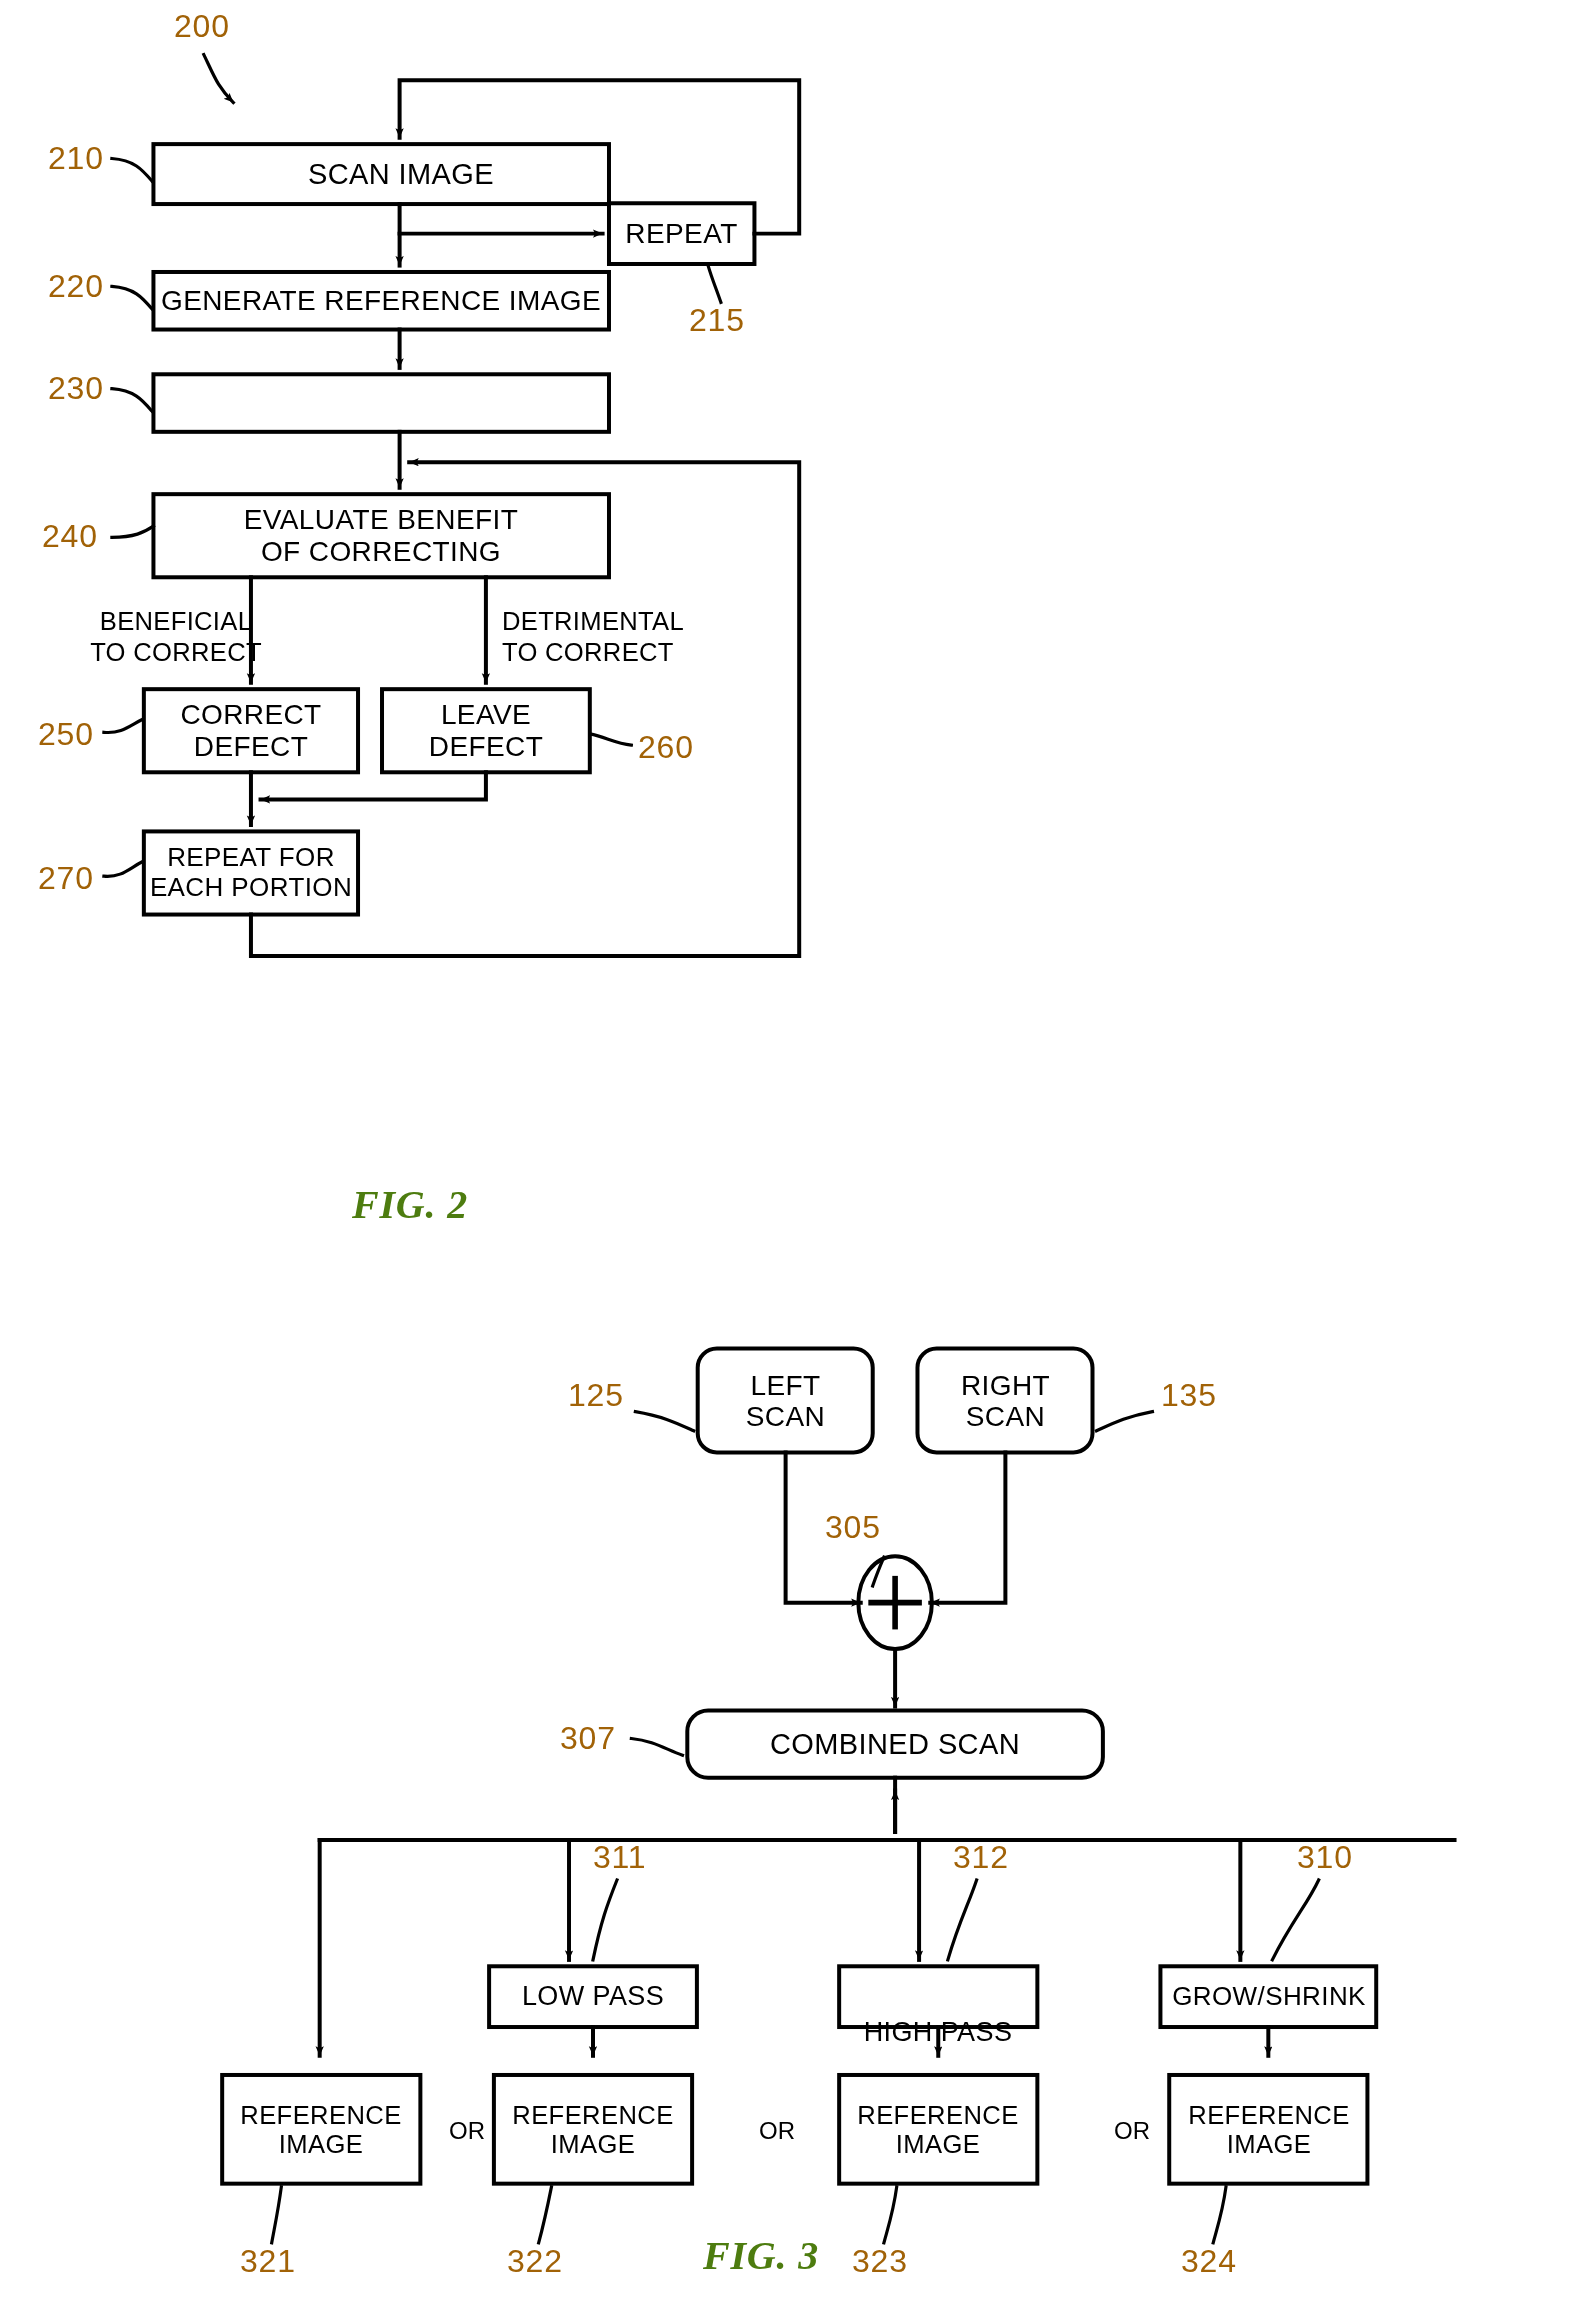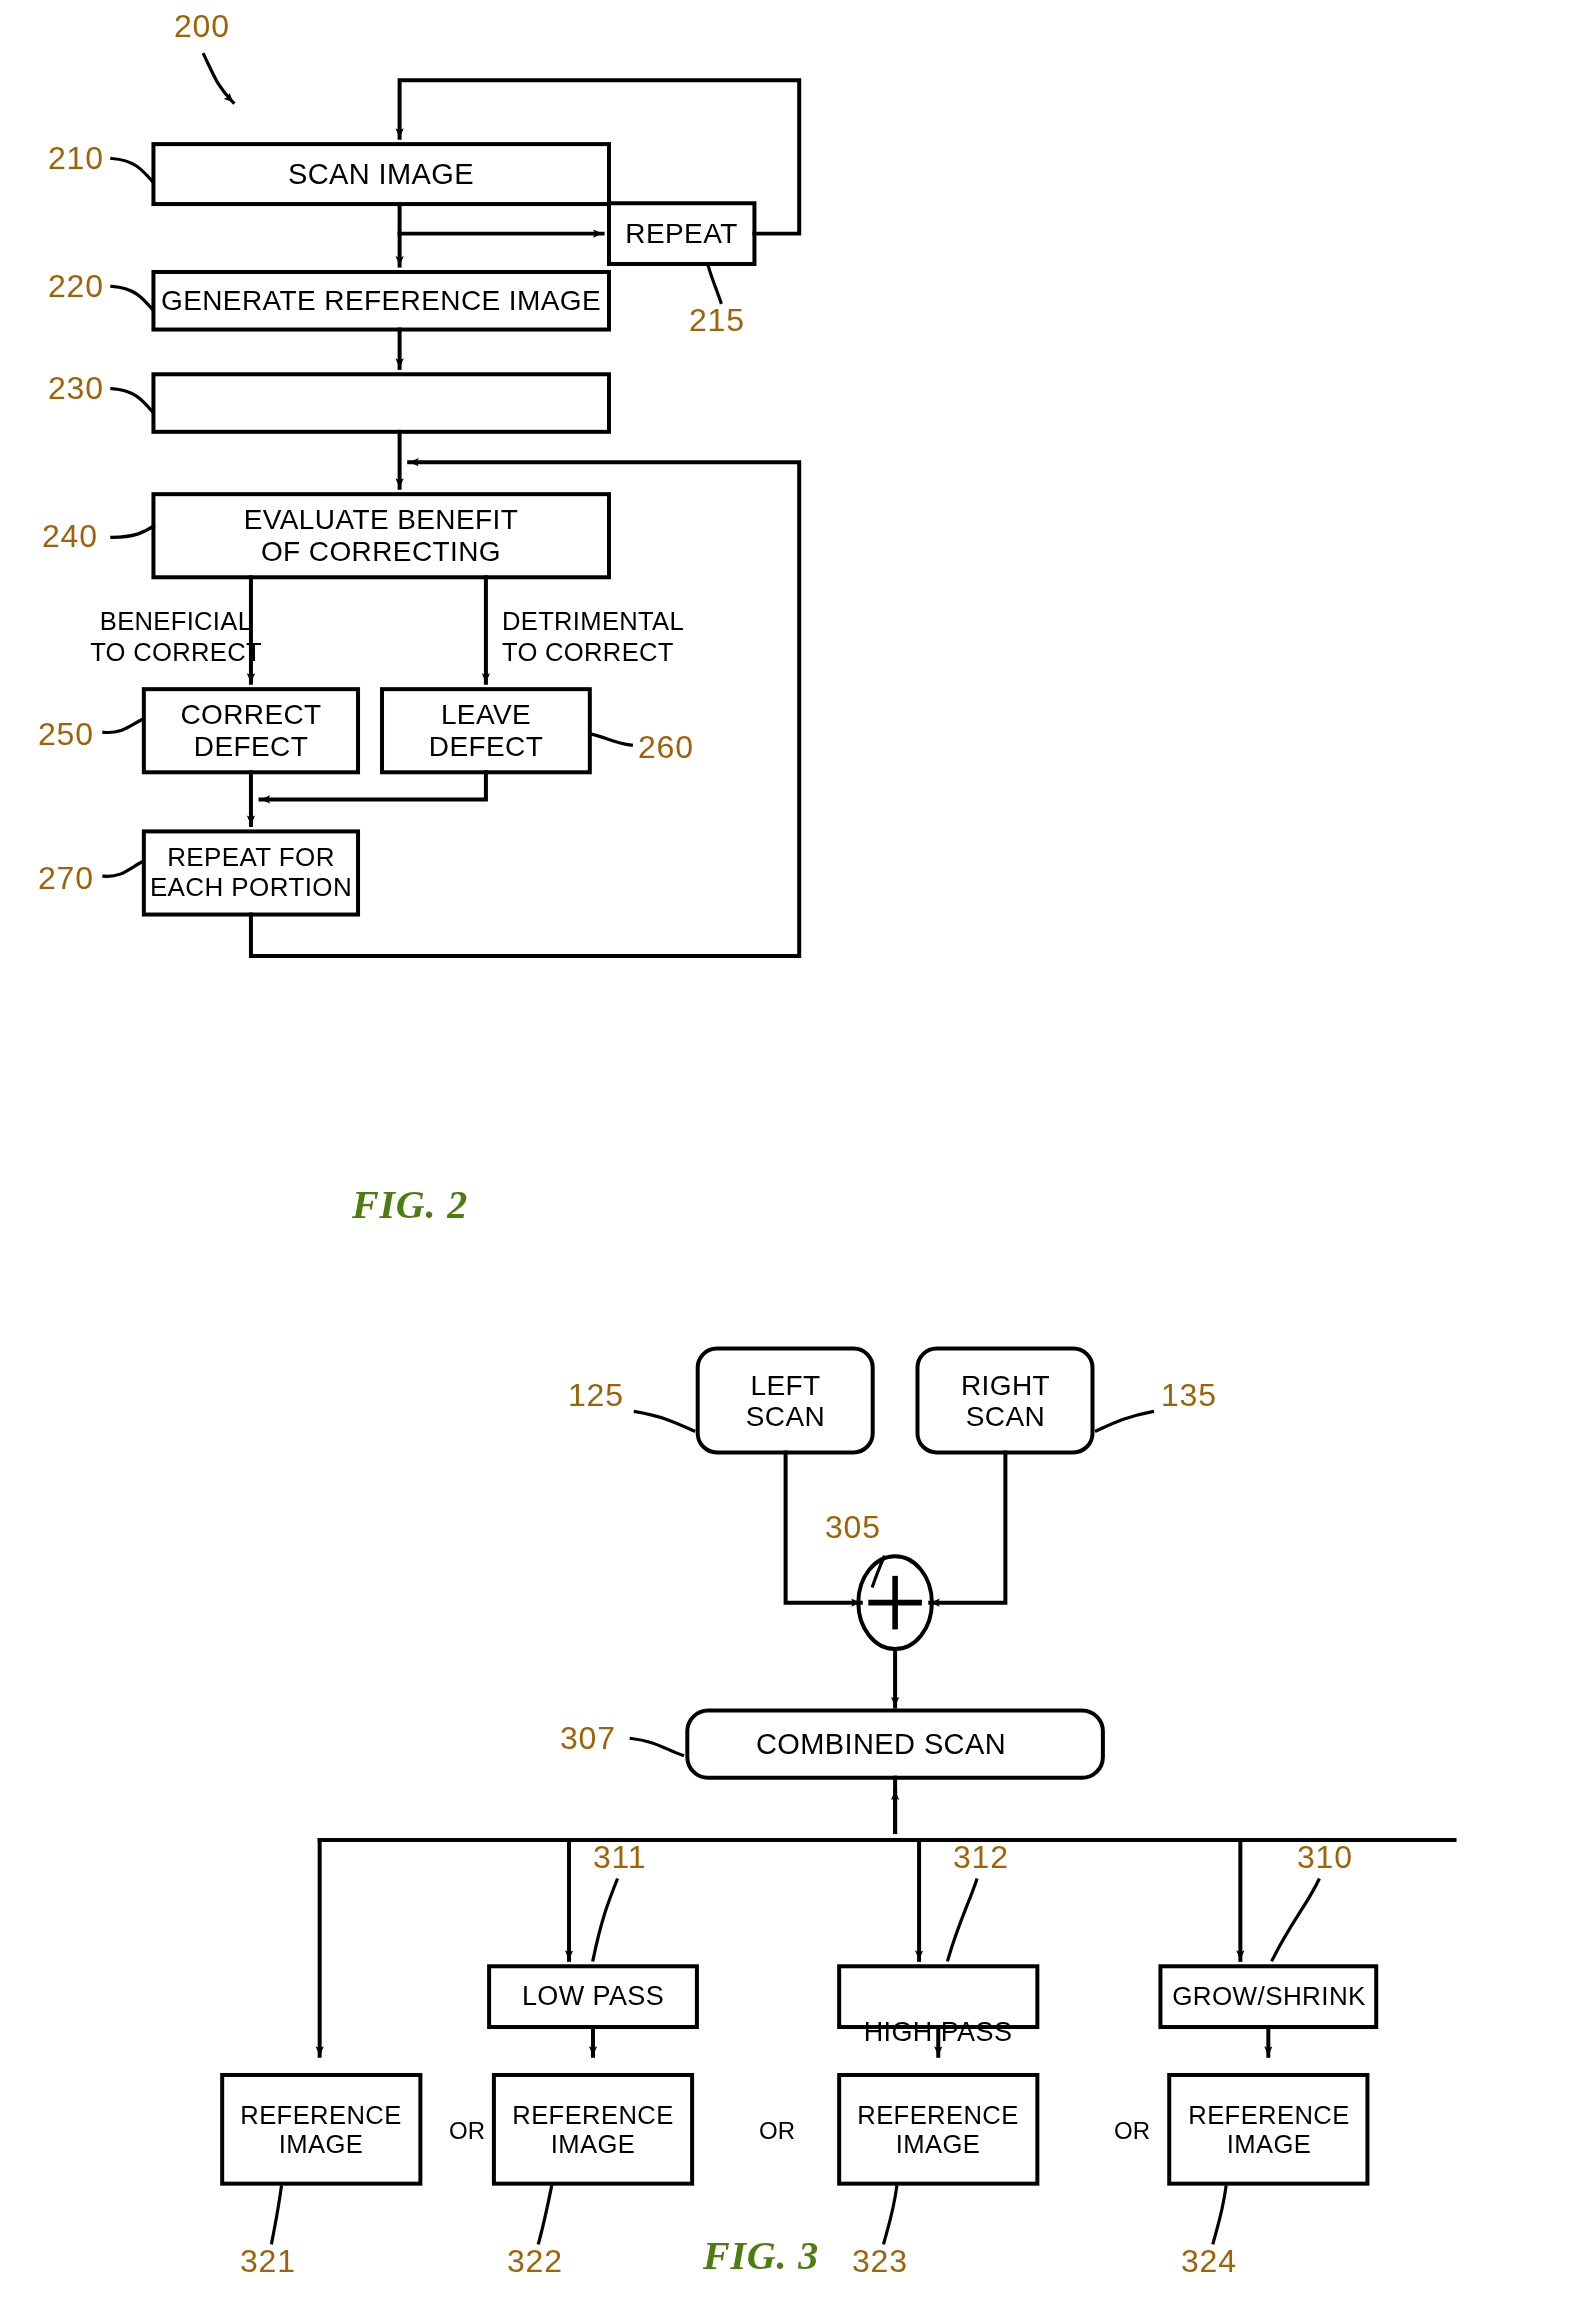--- a/index.html
+++ b/index.html
@@ -189,21 +189,21 @@
       <path d="M690,2736 C684,2766 680,2784 674,2806" stroke-width="4"></path>
       <path d="M1122,2736 C1118,2766 1112,2784 1106,2806" stroke-width="4"></path>
       <path d="M1534,2736 C1530,2766 1524,2784 1518,2806" stroke-width="4"></path>
 
     </g>
   </svg>
 
   <div class="reftag" style="left:174px; top:8px;">200</div>
 
   <div class="reftag" style="left:48px; top:140px;">210</div>
-  <div class="boxlabel" style="left:153px; top:144px; width:456px; height:60px; font-size:29px;">SCAN IMAGE</div>
+  <div class="boxlabel" style="left:153px; top:144px; width:456px; height:60px; font-size:29px;padding-left:20px;">SCAN IMAGE</div>
 
   <div class="reftag" style="left:689px; top:302px;">215</div>
   <div class="boxlabel" style="left:609px; top:203px; width:145px; height:61px; font-size:28px;">REPEAT</div>
 
   <div class="reftag" style="left:48px; top:268px;text-align:right;">220</div>
   <div class="boxlabel" style="left:153px; top:272px; width:456px; height:58px; font-size:28px;">GENERATE REFERENCE IMAGE</div>
 
   <div class="reftag" style="left:48px; top:370px;">230</div>
 
   <div class="reftag" style="left:42px; top:518px;">240</div>
@@ -233,21 +233,21 @@
   <div class="boxlabel" style="left:698px; top:1349px; width:175px; height:104px; font-size:28px;">LEFT
 SCAN</div>
 
   <div class="reftag" style="left:1161px; top:1377px;">135</div>
   <div class="boxlabel" style="left:918px; top:1349px; width:175px; height:104px; font-size:28px;">RIGHT
 SCAN</div>
 
   <div class="reftag" style="left:825px; top:1509px;">305</div>
 
   <div class="reftag" style="left:560px; top:1720px;">307</div>
-  <div class="boxlabel" style="left:673px; top:1711px; width:416px; height:67px; font-size:29px;">COMBINED SCAN</div>
+  <div class="boxlabel" style="left:687px; top:1711px; width:416px; height:67px; font-size:29px;">COMBINED SCAN</div>
 
   <div class="reftag" style="left:593px; top:1839px;">311</div>
   <div class="boxlabel" style="left:489px; top:1966px; width:208px; height:61px; font-size:27px;">LOW PASS</div>
 
   <div class="reftag" style="left:953px; top:1839px;">312</div>
   <div class="boxlabel" style="left:839px; top:1966px; width:198px; height:61px; font-size:27px;margin-top:36px;">HIGH PASS</div>
 
   <div class="reftag" style="left:1297px; top:1839px;">310</div>
   <div class="boxlabel" style="left:1161px; top:1966px; width:216px; height:61px; font-size:26px;">GROW/SHRINK</div>
 

